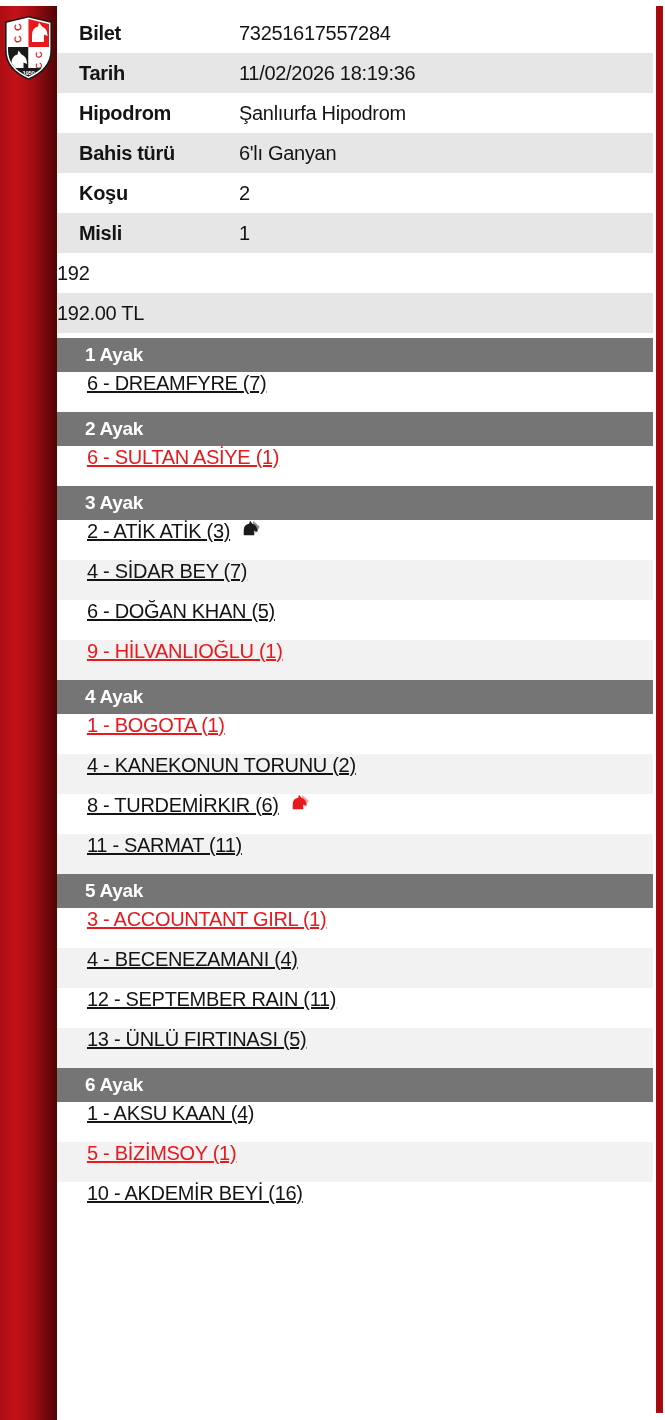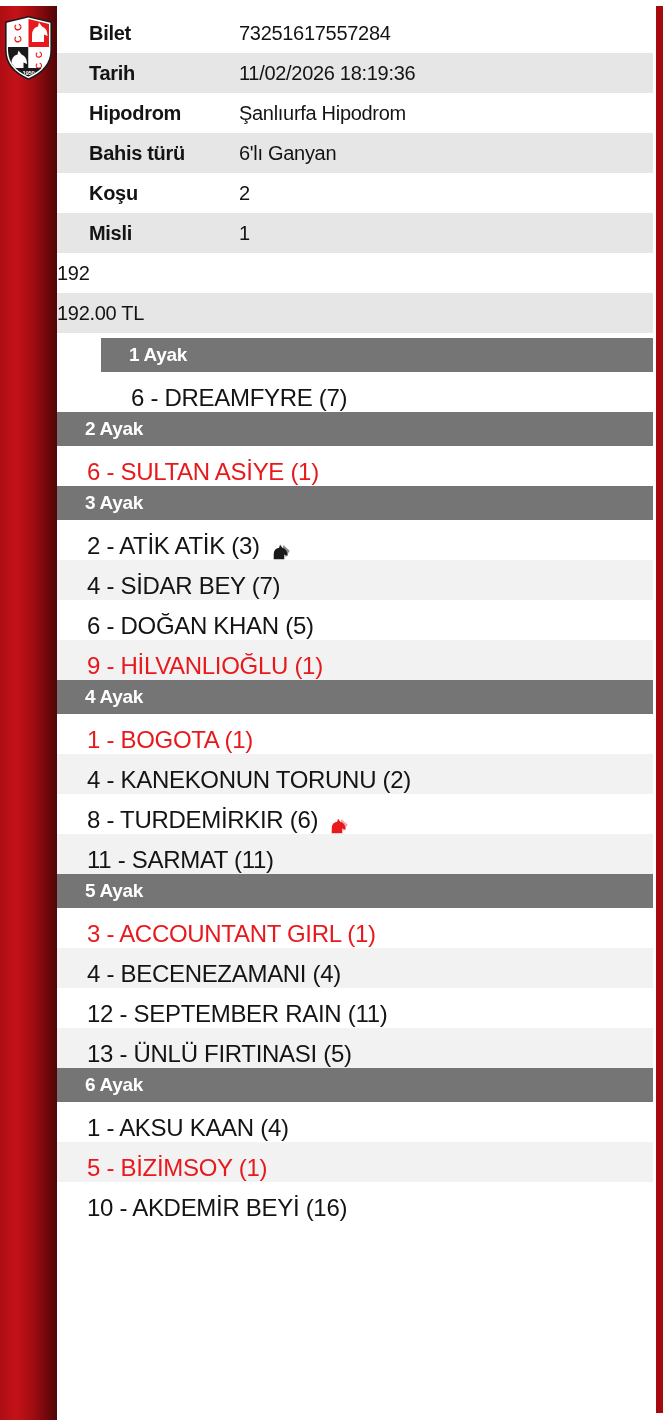--- a/index.html
+++ b/index.html
@@ -23,29 +23,29 @@
   }
   .logo{position:absolute;left:5px;top:10px;width:47px;height:64px;}
   .right-bar{
     position:absolute;right:2px;top:6px;bottom:7px;width:7px;
     background:var(--accent-red);
   }
   .content{position:absolute;left:57px;top:0;width:596px;}
   .top-spacer{height:13px;}
   .info-row{height:40px;display:flex;align-items:center;font-size:20px;}
   .info-row:nth-child(even){background:var(--row-gray);}
-  .info-label{flex:0 0 182px;padding-left:32px;font-weight:bold;}
+  .info-label{flex:0 0 182px;padding-left:22px;font-weight:bold;}
   .info-value{flex:1;}
   .leg{}
-  .leg:first-child{margin-top:5px;padding-left:44px;}
+  .leg:first-child{margin-top:5px;}
   .leg-header{
     height:34px;background:var(--header-gray);color:#fff;font-weight:bold;
     font-size:19px;display:flex;align-items:center;padding-left:28px;
   }
-  .horse-row{height:40px;display:flex;align-items:flex-end;padding-left:30px;font-size:24px;}
+  .horse-row{height:40px;display:flex;align-items:flex-start;padding-left:30px;font-size:20px;text-decoration:underline;}
   .horse-row:nth-child(even){background:var(--entry-gray);}
   .horse-row.red{color:var(--red-text);}
   .horse-icon{width:19px;height:16px;margin-left:12px;flex:0 0 auto;}
   .horse-icon.black .head{fill:#1a1a1a;}
   .horse-icon.black .mane{fill:#8f8f8f;}
   .horse-icon.redhorse .head{fill:var(--red-text);}
   .horse-icon.redhorse .mane{fill:#f3a7a4;}
 </style>
 </head>
 <body>

